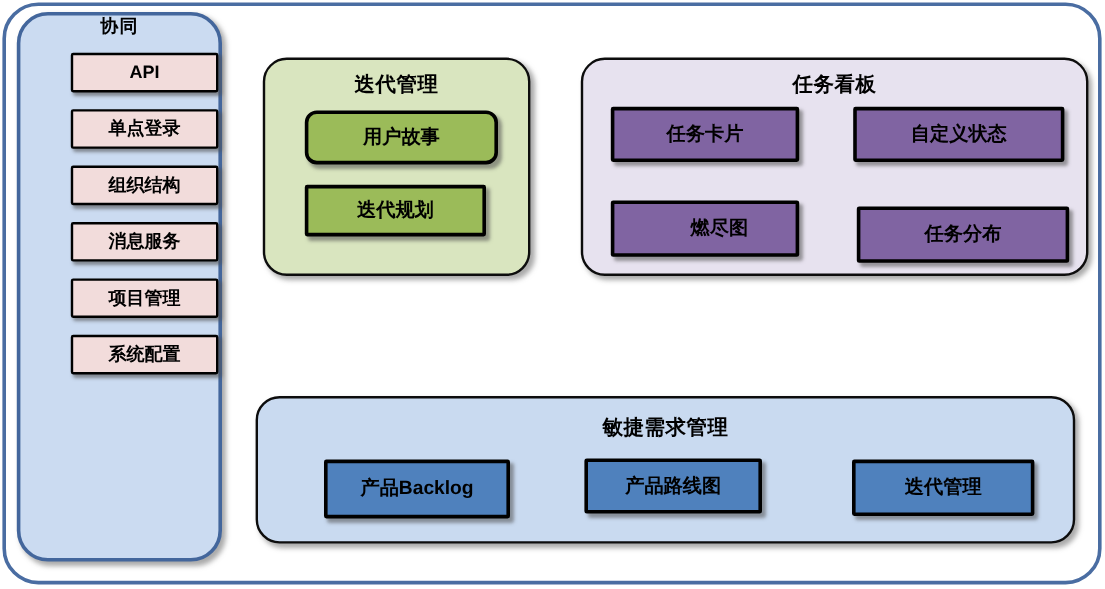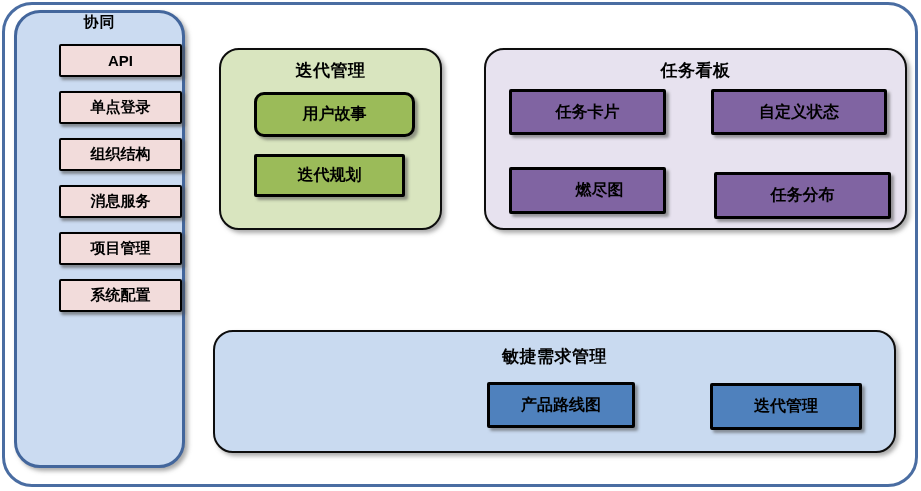--- a/index.html
+++ b/index.html
@@ -143,16 +143,17 @@
   <section class="panel panel-taskboard">
     <div class="panel-title">任务看板</div>
     <div class="p-item tb-item-0">任务卡片</div>
     <div class="p-item tb-item-1">自定义状态</div>
     <div class="p-item tb-item-2">燃尽图</div>
     <div class="p-item tb-item-3">任务分布</div>
   </section>
 
   <section class="panel panel-requirements">
     <div class="panel-title">敏捷需求管理</div>
+    <div class="p-item rq-item-0">产品Backlog</div>
     <div class="p-item rq-item-1">产品路线图</div>
     <div class="p-item rq-item-2">迭代管理</div>
   </section>
 </div>
 
 </body></html>

